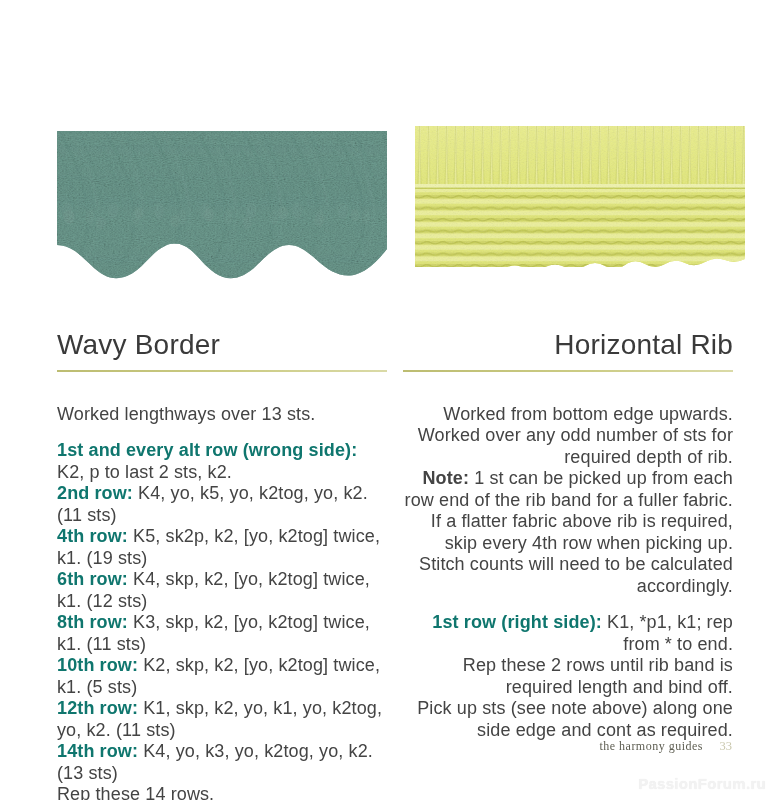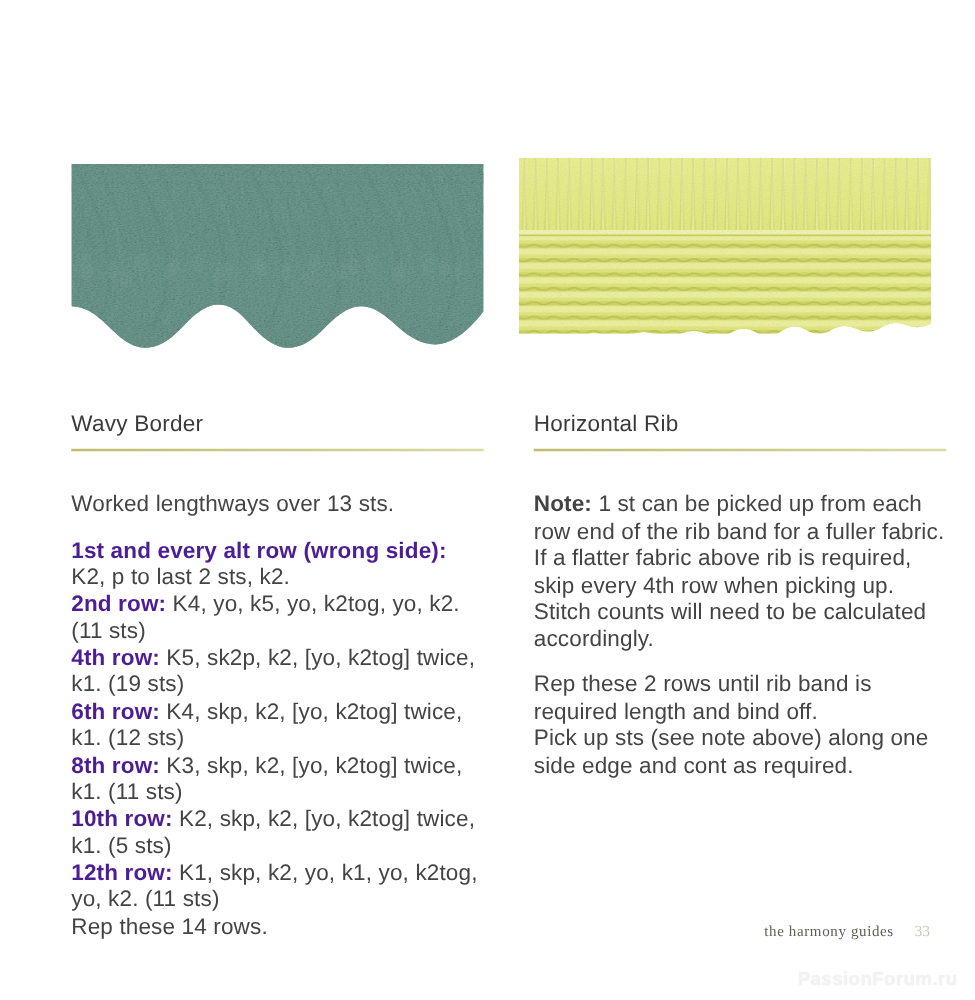--- a/index.html
+++ b/index.html
@@ -43,24 +43,24 @@
   }
 
   .swatch-canvas { position: absolute; inset: 0; }
 
   
   .col {
     position: absolute;
     top: 330px;
   }
   #col-left  { left: 57px;  width: 330px; }
-  #col-right { left: 427px; width: 330px; }
+  #col-right { left: 403px; width: 330px; text-align: right; }
 
   .stitch-title {
-    font-size: 18px;
+    font-size: 28px;
     font-weight: 400;
     letter-spacing: 0.2px;
     color: #3a3a3a;
     margin: 0;
     line-height: 1.08;
     font-family: "Liberation Sans", sans-serif;
   }
 
   .title-rule {
     height: 1.6px;
@@ -73,32 +73,32 @@
     margin-top: 32px;
     font-size: 18px;
     line-height: 21.5px;
     color: #444444;
     letter-spacing: 0.12px;
   }
 
   .para   { margin: 0 0 0 0; }
   .gap    { height: 15px; }
   .line   { display: block; }
-  .line b { font-weight: 700; color: #4c1d95; }
+  .line b { font-weight: 700; color: #0f766e; }
 
   .row-list .line { display: block; }
 
   
   #footer {
     position: absolute;
     left: 0;
     top: 736px;
     width: 780px;
     text-align: right;
-    padding-right: 36px;
+    padding-right: 48px;
     box-sizing: border-box;
   }
   #footer-brand {
     font-family: "Liberation Serif", serif;
     font-size: 12px;
     color: #5e5e52;
     letter-spacing: 0.5px;
   }
   #footer-page {
     font-family: "Liberation Serif", serif;
@@ -269,39 +269,45 @@
       <div class="gap"></div>
 
       <div class="row-list">
         <span class="line"><b>1st and every alt row (wrong side):</b> <span>K2, p to last 2 sts, k2.</span></span>
         <span class="line"><b>2nd row:</b> <span>K4, yo, k5, yo, k2tog, yo, k2. (11 sts)</span></span>
         <span class="line"><b>4th row:</b> <span>K5, sk2p, k2, [yo, k2tog] twice, k1. (19 sts)</span></span>
         <span class="line"><b>6th row:</b> <span>K4, skp, k2, [yo, k2tog] twice, k1. (12 sts)</span></span>
         <span class="line"><b>8th row:</b> <span>K3, skp, k2, [yo, k2tog] twice, k1. (11 sts)</span></span>
         <span class="line"><b>10th row:</b> <span>K2, skp, k2, [yo, k2tog] twice, k1. (5 sts)</span></span>
         <span class="line"><b>12th row:</b> <span>K1, skp, k2, yo, k1, yo, k2tog, yo, k2. (11 sts)</span></span>
+        <span class="line"><b>14th row:</b> <span>K4, yo, k3, yo, k2tog, yo, k2. (13 sts)</span></span>
         <span class="line"><span>Rep these 14 rows.</span></span>
       </div>
     </div>
   </div>
 
   <div class="col" id="col-right">
     <h2 class="stitch-title">Horizontal Rib</h2>
     <div class="title-rule"></div>
 
     <div class="body-text">
+      <div class="para">
+        <span class="line">Worked from bottom edge upwards.</span>
+        <span>Worked over any odd number of sts for required depth of rib.</span>
+      </div>
 
       <div class="para">
         <b>Note:</b>
         <span>1 st can be picked up from each row end of the rib band for a fuller fabric. If a flatter fabric above rib is required, skip every 4th row when picking up. Stitch counts will need to be calculated accordingly.</span>
       </div>
 
       <div class="gap"></div>
 
       <div class="row-list">
+        <span class="line"><b>1st row (right side):</b> <span>K1, *p1, k1; rep from * to end.</span></span>
         <span>Rep these 2 rows until rib band is required length and bind off.</span>
         <span class="line">Pick up sts (see note above) along one side edge and cont as required.</span>
       </div>
     </div>
   </div>
 
   <div id="footer">
     <span id="footer-brand">the harmony guides</span>
     <span id="footer-page">33</span>
   </div>

